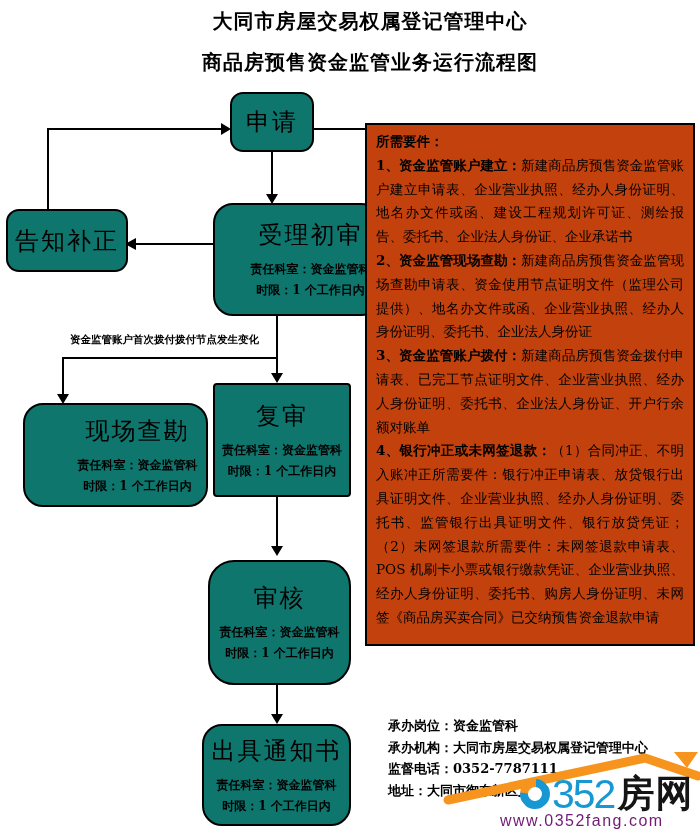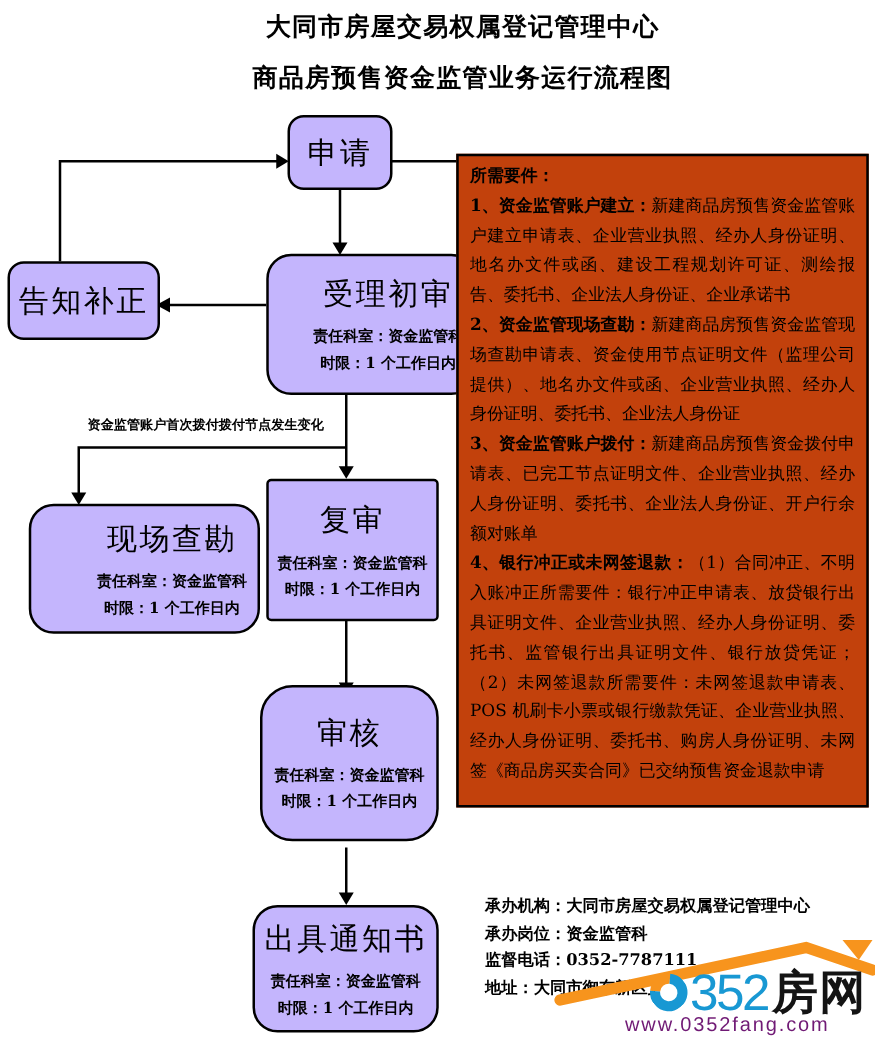--- a/index.html
+++ b/index.html
@@ -5,21 +5,21 @@
   html,body{margin:0;padding:0;background:#ffffff;}
   .stage{
     position:relative;width:700px;height:834px;background:#ffffff;overflow:hidden;
     font-family:"DejaVu Serif","Liberation Serif",serif;color:#000;
   }
   .titles{position:absolute;left:40px;top:8px;width:660px;text-align:center;z-index:2;}
   .titles .t{font-size:20px;font-weight:bold;letter-spacing:1px;line-height:26px;}
   .titles .t2{margin-top:15px;}
   svg.connectors{position:absolute;left:0;top:0;z-index:1;}
   .box{
-    position:absolute;background:#c4b5fd;border:2px solid #000;border-radius:16px;z-index:2;
+    position:absolute;background:#0f766e;border:2px solid #000;border-radius:16px;z-index:2;
     display:flex;flex-direction:column;align-items:center;justify-content:center;
   }
   .box .btitle{font-size:24px;letter-spacing:2px;white-space:nowrap;}
   .box .sub{font-size:12px;font-weight:bold;line-height:20px;white-space:nowrap;margin-top:1px;}
   .box .btitle.mb{margin-bottom:7px;}
   .branch-label{
     position:absolute;left:70px;top:333px;width:210px;z-index:2;
     font-size:10.5px;font-weight:bold;white-space:nowrap;
   }
   .panel{
@@ -96,43 +96,43 @@
     <div class="sub">责任科室：资金监管科</div>
     <div class="sub">时限：1 个工作日内</div>
   </div>
 
   <div class="box" style="left:213px;top:383px;width:134px;height:110px;border-radius:4px;">
     <div class="btitle mb">复审</div>
     <div class="sub">责任科室：资金监管科</div>
     <div class="sub">时限：1 个工作日内</div>
   </div>
 
-  <div class="box" style="left:208px;top:548px;width:139px;height:121px;border-radius:26px;">
+  <div class="box" style="left:208px;top:560px;width:139px;height:121px;border-radius:26px;">
     <div class="btitle mb">审核</div>
     <div class="sub">责任科室：资金监管科</div>
     <div class="sub">时限：1 个工作日内</div>
   </div>
 
   <div class="box" style="left:202px;top:724px;width:145px;height:98px;border-radius:20px;">
     <div class="btitle mb">出具通知书</div>
     <div class="sub">责任科室：资金监管科</div>
     <div class="sub">时限：1 个工作日内</div>
   </div>
 
   <div class="panel">
     <p><b>所需要件：</b></p>
     <p class="req-item"><b>1、资金监管账户建立：</b><span>新建商品房预售资金监管账户建立申请表、企业营业执照、经办人身份证明、地名办文件或函、建设工程规划许可证、测绘报告、委托书、企业法人身份证、企业承诺书</span></p>
     <p class="req-item"><b>2、资金监管现场查勘：</b><span>新建商品房预售资金监管现场查勘申请表、资金使用节点证明文件（监理公司提供）、地名办文件或函、企业营业执照、经办人身份证明、委托书、企业法人身份证</span></p>
     <p class="req-item"><b>3、资金监管账户拨付：</b><span>新建商品房预售资金拨付申请表、已完工节点证明文件、企业营业执照、经办人身份证明、委托书、企业法人身份证、开户行余额对账单</span></p>
     <p class="req-item"><b>4、银行冲正或未网签退款：</b><span>（1）合同冲正、不明入账冲正所需要件：银行冲正申请表、放贷银行出具证明文件、企业营业执照、经办人身份证明、委托书、监管银行出具证明文件、银行放贷凭证；（2）未网签退款所需要件：未网签退款申请表、POS 机刷卡小票或银行缴款凭证、企业营业执照、经办人身份证明、委托书、购房人身份证明、未网签《商品房买卖合同》已交纳预售资金退款申请</span></p>
   </div>
 
   <div class="footer">
+    <div class="frow"><b>承办岗位：</b><span>资金监管科</span></div>
     <div class="frow"><b>承办机构：</b><span>大同市房屋交易权属登记管理中心</span></div>
-    <div class="frow"><b>承办岗位：</b><span>资金监管科</span></div>
     <div class="frow"><b>监督电话：</b><span>0352-7787111</span></div>
     <div class="frow"><b>地址：</b><span>大同市御东新区文</span></div>
   </div>
 
   <div class="logo">
     <svg class="roof" width="260" height="84" viewBox="0 0 260 84">
       <path d="M8,50 L205,8 L258,26" stroke="#f7941d" stroke-width="9" fill="none" stroke-linejoin="round" stroke-linecap="round"></path>
       <polygon points="234,2 258,2 247,18" fill="#f7941d"></polygon>
     </svg>
     <div class="brand">

